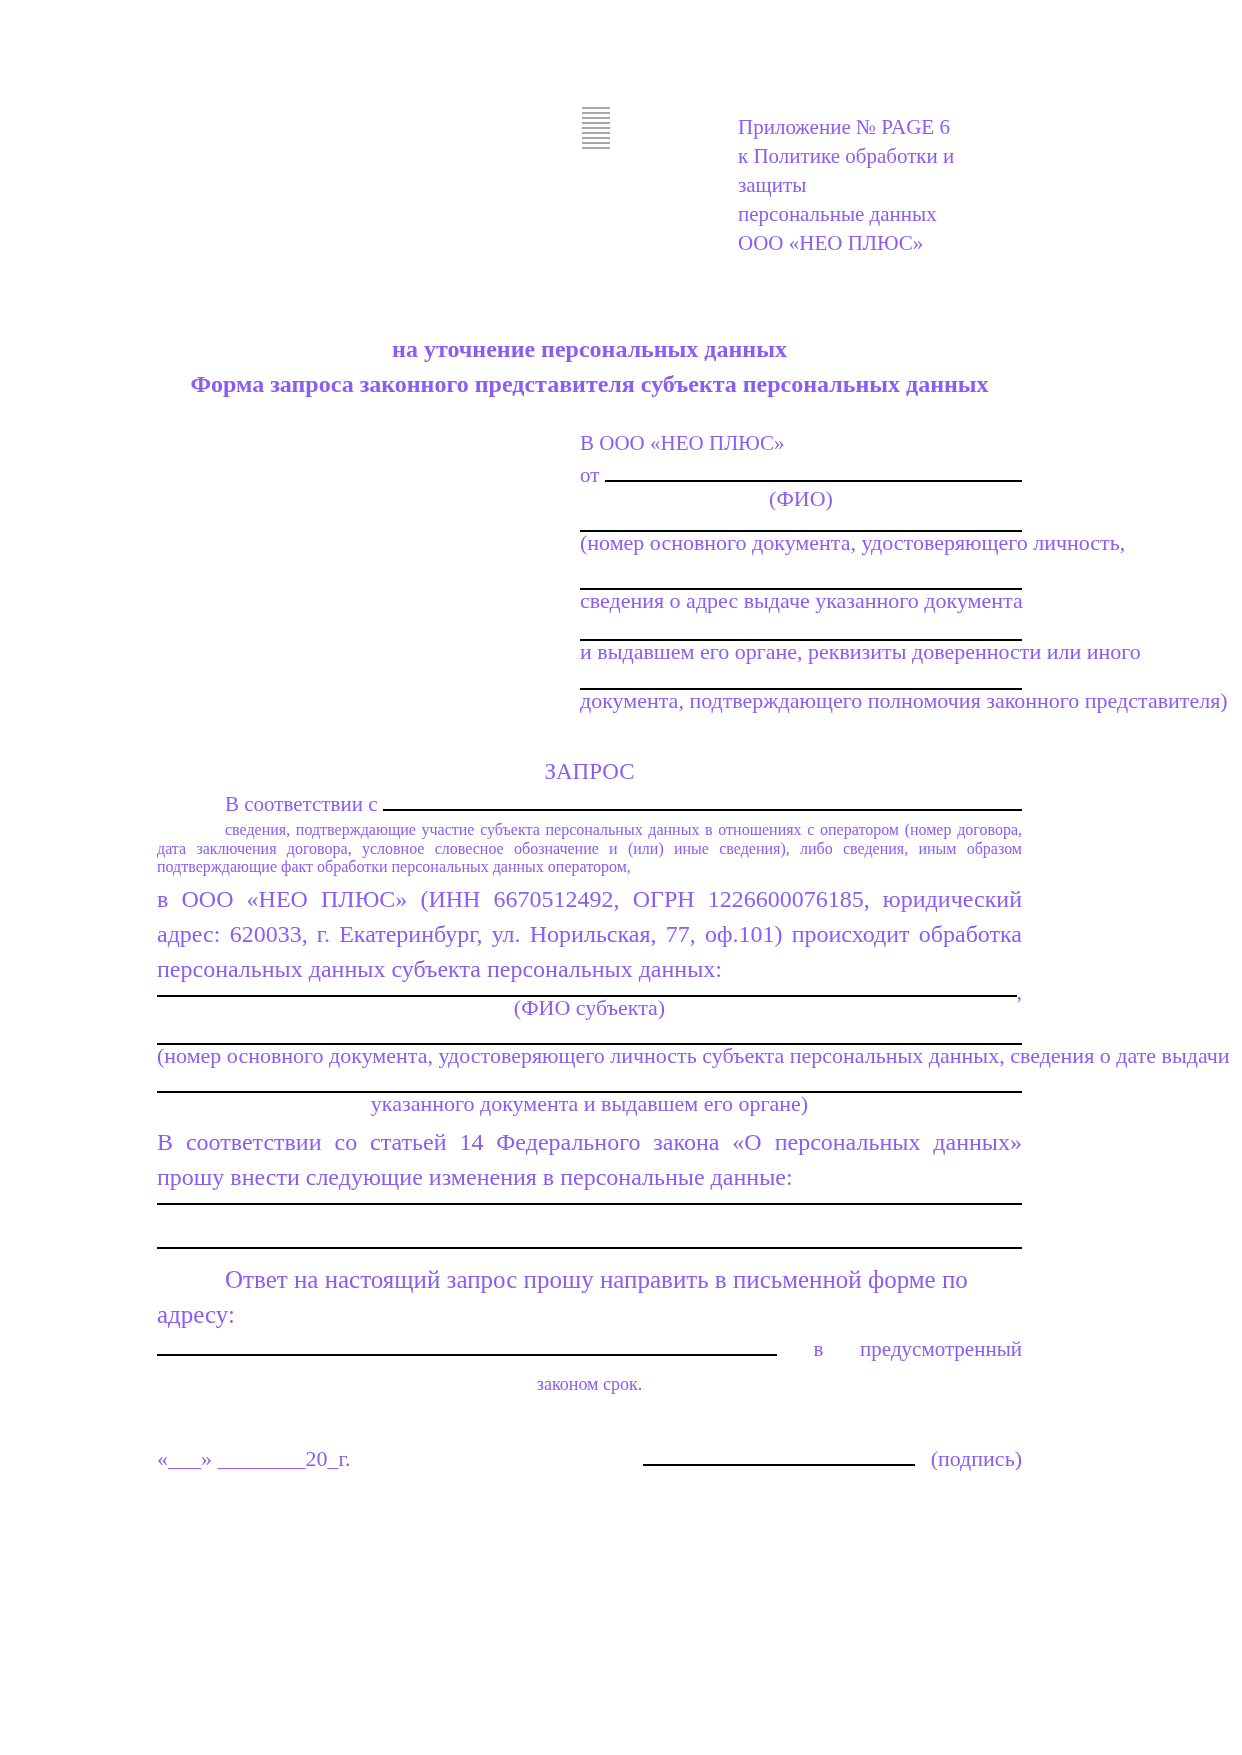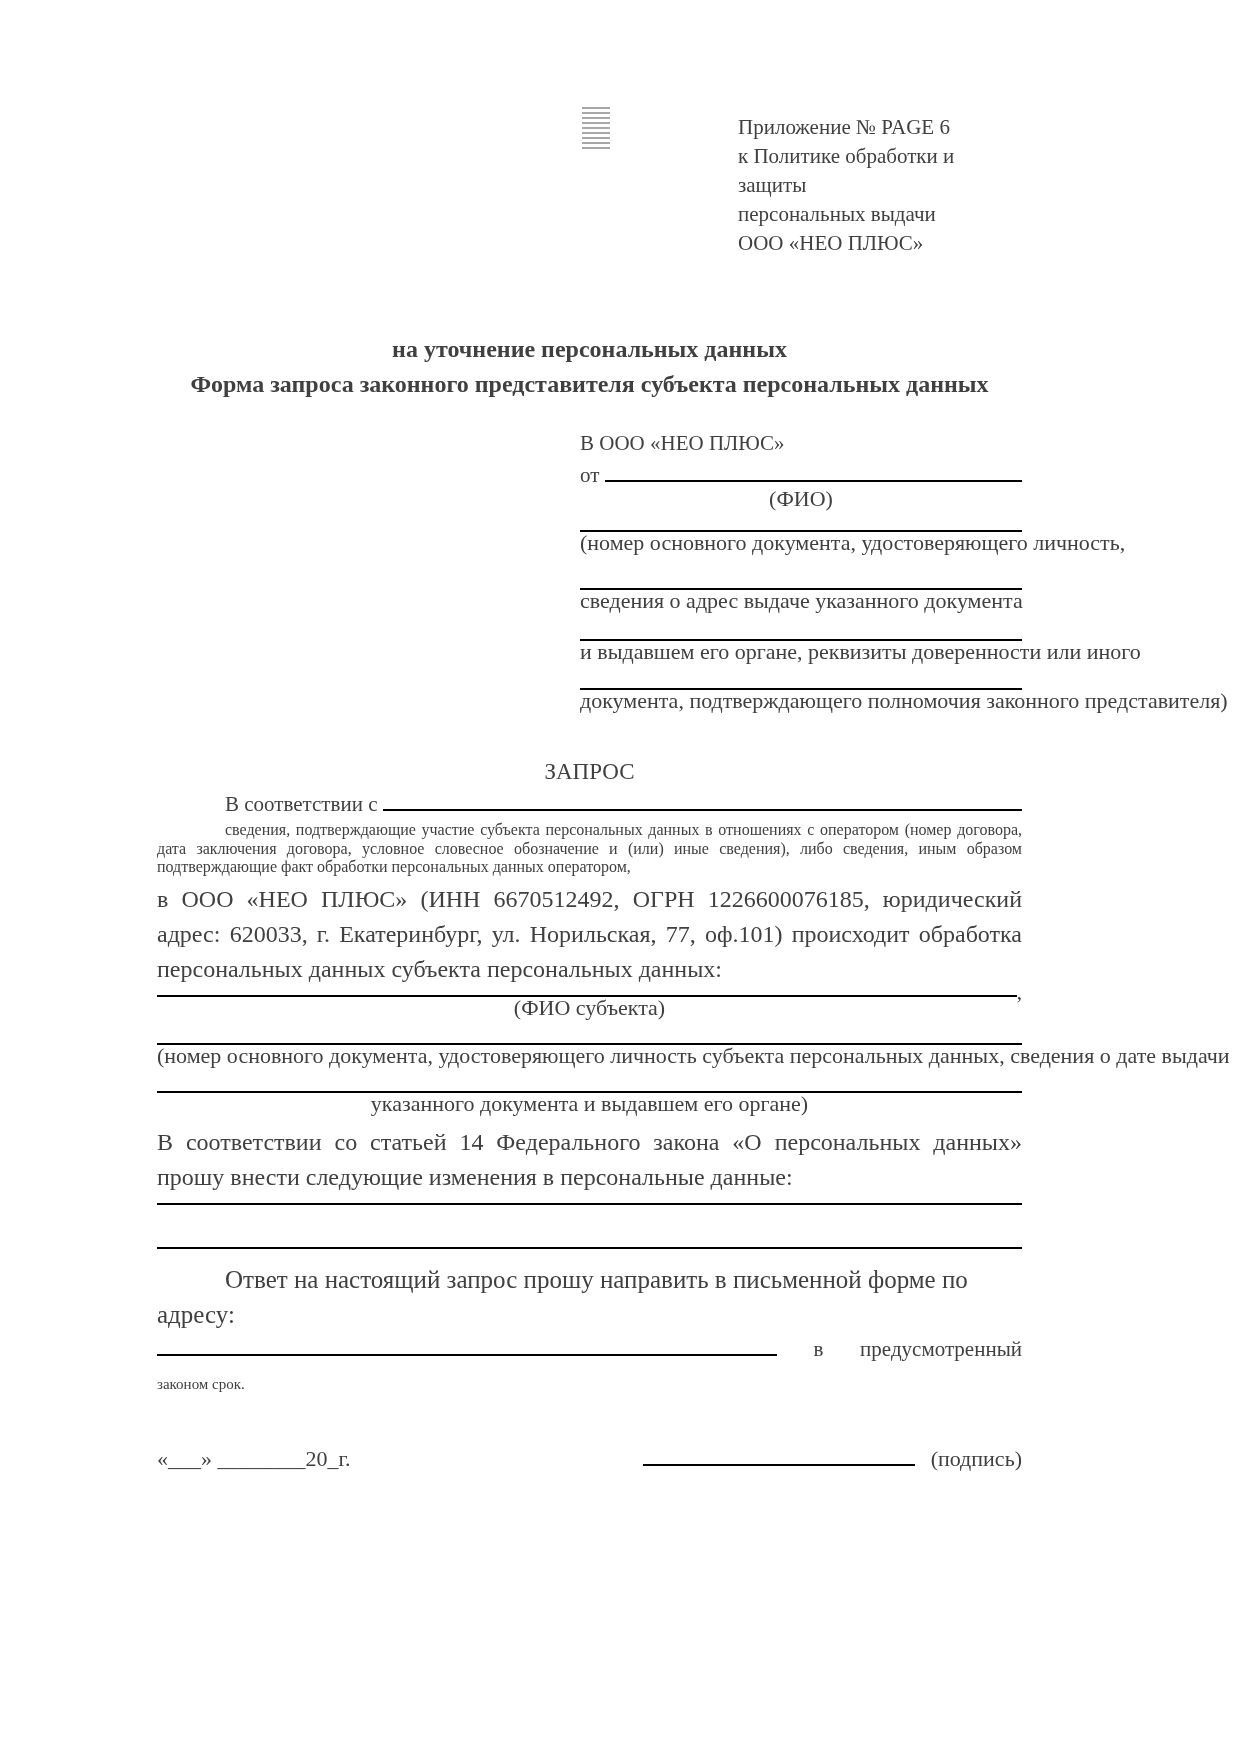--- a/index.html
+++ b/index.html
@@ -1,19 +1,19 @@
 <!DOCTYPE html>
 <html><head>
 <meta charset="utf-8">
 <style>
   html,body{margin:0;padding:0;background:#fff;}
   .page{
     position:relative;
     width:1242px;height:1755px;
-    background:#ffffff;color:#404040;
+    background:#ffffff;color:#8b5cf6;
     font-family:"Liberation Serif", serif;
     box-sizing:border-box;
     padding:113px 220px 0 157px;
     overflow:hidden;
   }
   
   .header-row{position:relative;}
   .artifact{
     position:absolute;left:425px;top:-6px;width:28px;height:42px;
     background:
@@ -42,37 +42,37 @@
   .subject-row{display:flex;align-items:flex-end;height:10px;font-size:21px;}
   .subject-row .after{line-height:10px;}
   .wide-blank{border-bottom:2.5px solid #000;}
   .wb1{height:24px;} .wb2{height:24px;}
   .article-par{margin-top:10px;}
   .free1{height:8px;border-bottom:2.5px solid #000;}
   .free2{height:42px;border-bottom:2.5px solid #000;}
   .answer-start{font-size:25px;line-height:35px;text-indent:68px;margin-top:13px;}
   .answer-row{display:flex;align-items:baseline;justify-content:space-between;font-size:21px;line-height:35px;}
   .answer-row .addr-line{flex:0 0 620px;border-bottom:2.5px solid #000;align-self:baseline;height:1px;}
-  .answer-end{font-size:15px;line-height:35px;}
+  .answer-end{font-size:18px;line-height:35px;text-align:center;}
   
   .sig-row{display:flex;align-items:flex-start;justify-content:space-between;margin-top:42px;font-size:22px;line-height:30px;}
   .sig-right{display:flex;align-items:baseline;gap:16px;}
   .sig-line{width:272px;border-bottom:2px solid #000;height:1px;}
 </style>
 </head>
 <body>
 
 <div class="page">
 
   <div class="header-row">
     <div class="artifact"></div>
     <div class="header-block">
       <div>Приложение №  PAGE 6</div>
       <div>к Политике обработки и защиты</div>
-      <div>персональных выдачи</div>
+      <div>персональные данных</div>
       <div>ООО «НЕО ПЛЮС»</div>
     </div>
   </div>
 
   <div class="doc-title">
     <div>на уточнение персональных данных</div>
     <div>Форма запроса законного представителя субъекта персональных данных</div>
   </div>
 
   <div class="addressee">

